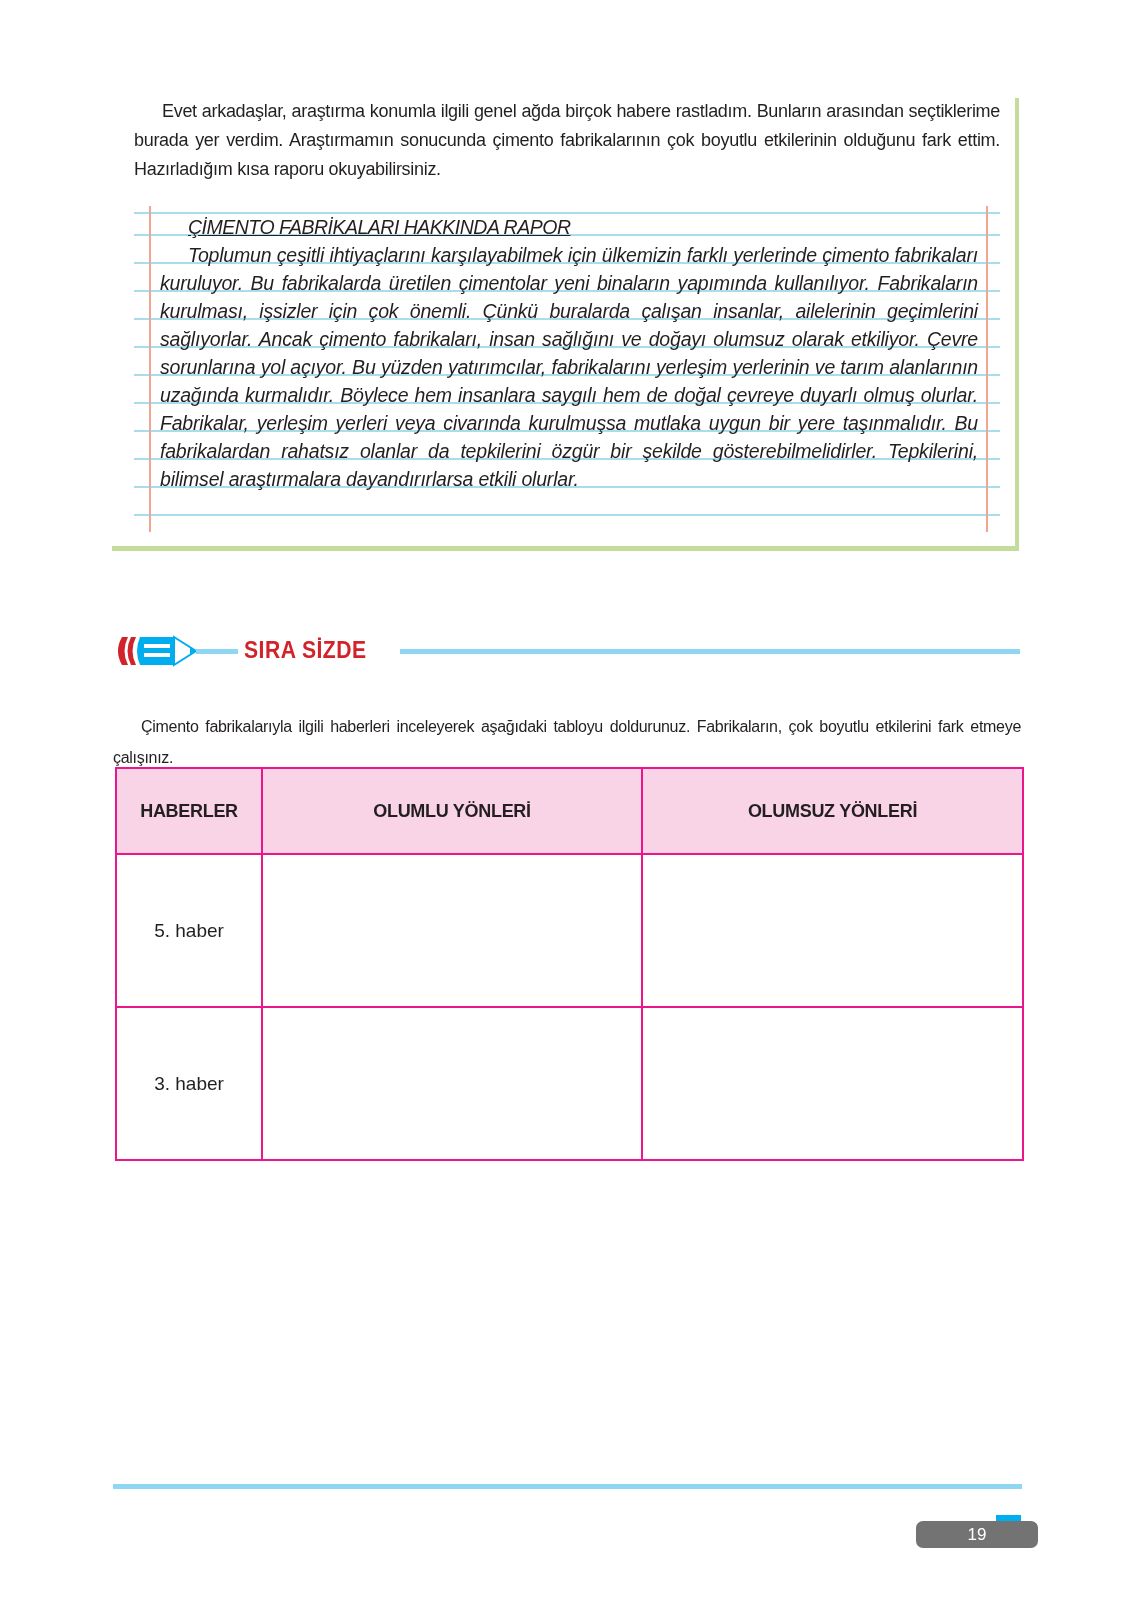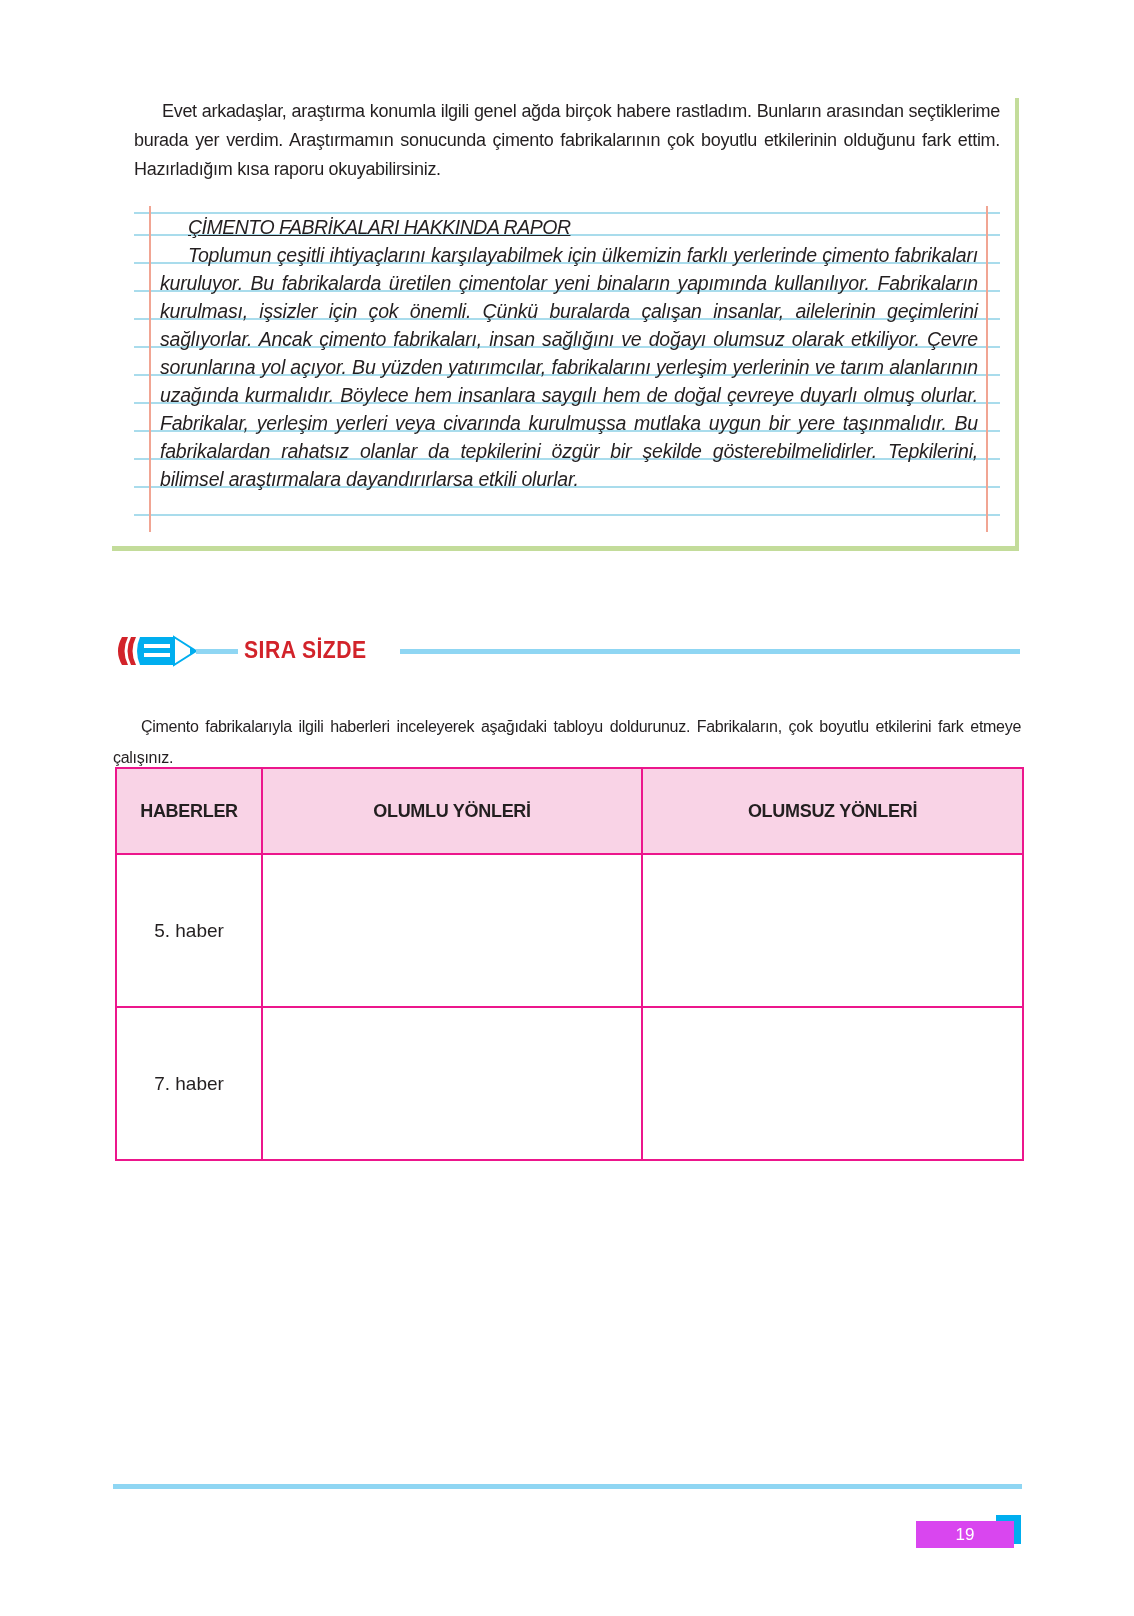--- a/index.html
+++ b/index.html
@@ -59,22 +59,22 @@
     letter-spacing: -0.3px;
   }
   .news-table td { height: 153px; font-size: 19px; vertical-align: middle; }
   .news-table td.label { text-align: center; }
   .news-table td.text { padding: 0 7px; line-height: 30px; }
 
   
   .footer-line { position: absolute; left: 113px; top: 1484px; width: 909px; height: 5px; background: #8fd6f3; }
   .page-tab { position: absolute; left: 996px; top: 1515px; width: 25px; height: 29px; background: #00aeef; }
   .page-box {
-    position: absolute; left: 916px; top: 1521px; width: 98px; height: 27px; background: #d946ef;
-    color: #ffffff; font-size: 17px; text-align: center; line-height: 27px;
+    position: absolute; left: 916px; top: 1521px; width: 122px; height: 27px; background: #737373;
+    color: #ffffff; font-size: 17px; text-align: center; line-height: 27px; border-radius: 7px;
   }
 </style>
 </head>
 <body>
 
 <p class="intro"><span class="indent"></span><span>Evet arkadaşlar, araştırma konumla ilgili genel ağda birçok habere rastladım. Bunların arasından seçtiklerime burada yer verdim. Araştırmamın sonucunda çimento fabrikalarının çok boyutlu etkilerinin olduğunu fark ettim. Hazırladığım kısa raporu okuyabilirsiniz.</span></p>
 
 <div class="green-right"></div>
 
 <div class="report">
@@ -130,21 +130,21 @@
       <th>OLUMSUZ YÖNLERİ</th>
     </tr>
   </thead>
   <tbody>
     <tr>
       <td class="label">5. haber</td>
       <td class="text"></td>
       <td class="text"></td>
     </tr>
     <tr>
-      <td class="label">7. haber</td>
+      <td class="label">3. haber</td>
       <td class="text"></td>
       <td class="text"></td>
     </tr>
   </tbody>
 </table>
 
 <div class="footer-line"></div>
 <div class="page-tab"></div>
 <div class="page-box">19</div>
 

